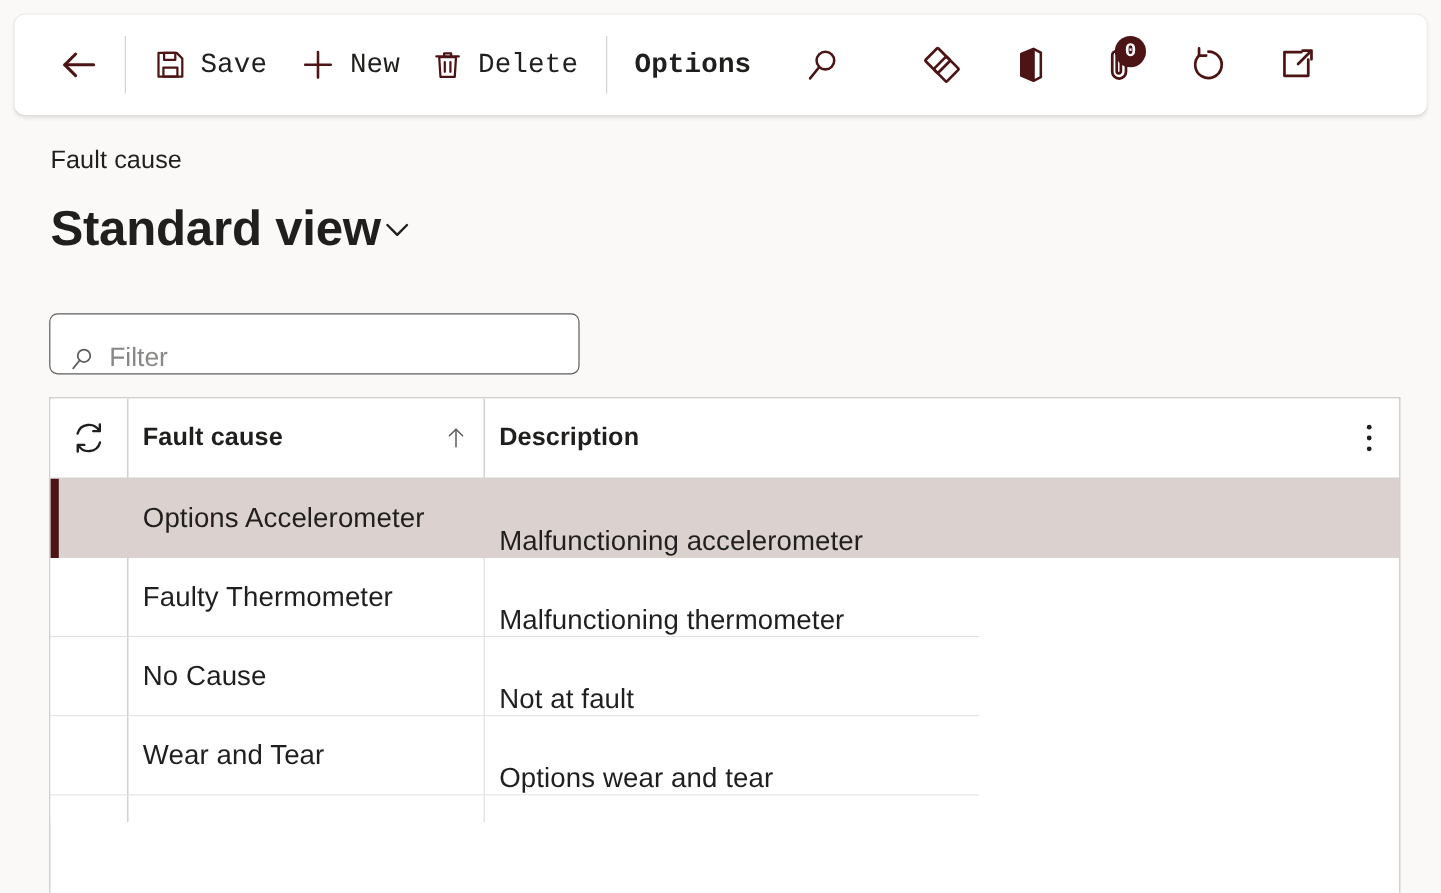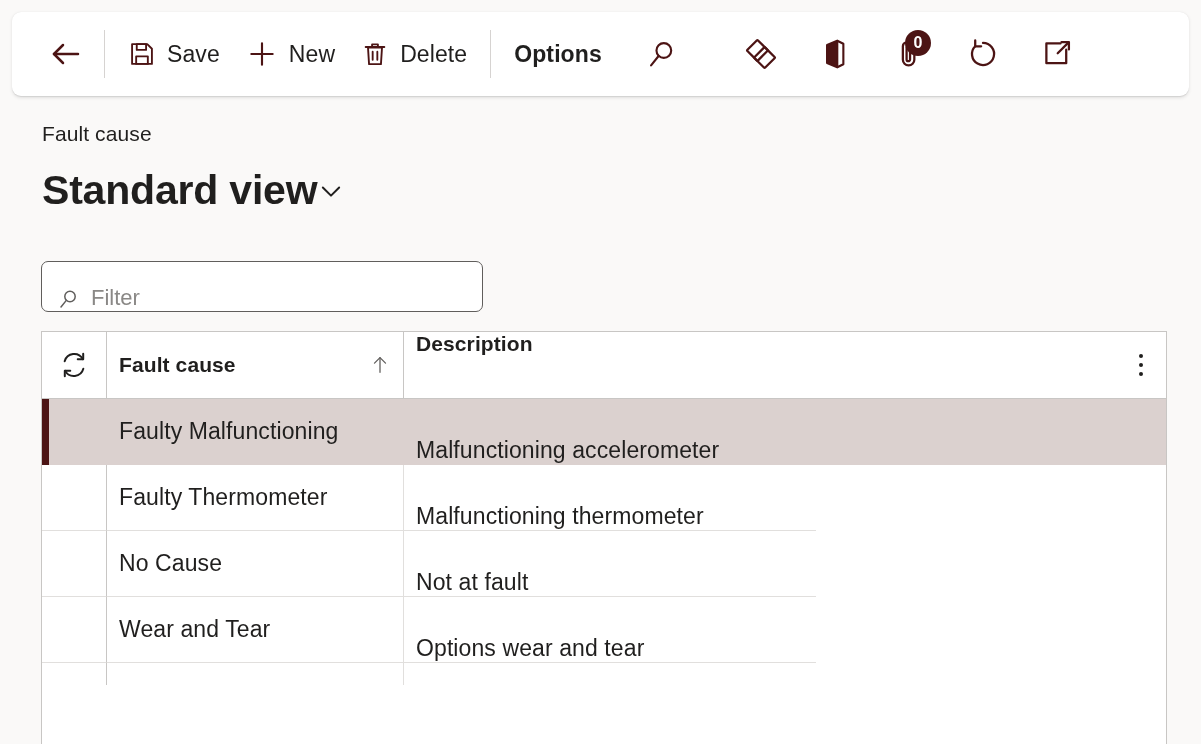--- a/index.html
+++ b/index.html
@@ -23,20 +23,21 @@
     top: 12px;
     width: 1177px;
     height: 84px;
     background: #ffffff;
     border-radius: 9px;
     box-shadow: 0 1.6px 3.6px rgba(0,0,0,0.10), 0 0.3px 0.9px rgba(0,0,0,0.08);
     display: flex;
     align-items: center;
     box-sizing: border-box;
     padding: 0 14px 0 26px;
+    font-family: Liberation Mono, monospace;
   }
   .tb-btn {
     display: flex;
     align-items: center;
     gap: 11px;
     height: 54px;
     padding: 0 13px;
     border-radius: 4px;
     cursor: pointer;
     white-space: nowrap;
@@ -186,21 +187,21 @@
     display: flex;
     align-items: center;
     border-right: 1px solid #c8c6c4;
     box-sizing: border-box;
     padding: 0 12px 0 12px;
     cursor: pointer;
   }
   .col-desc {
     flex: 1 1 auto;
     display: flex;
-    align-items: flex-start;
+    align-items: center;
     box-sizing: border-box;
     padding: 0 12px;
     cursor: pointer;
   }
   .col-title {
     font-size: 21px;
     font-weight: 700;
     color: #201f1e;
     letter-spacing: 0.1px;
   }
@@ -478,21 +479,21 @@
       <i></i>
         <i></i>
         <i></i>
     </div>
   </div>
 
   <div class="grid-row selected">
     <div class="sel-bar"></div>
     <div class="cell-sel"></div>
     <div class="cell-name">
-      <span class="cell-text">Faulty Malfunctioning</span>
+      <span class="cell-text">Options Accelerometer</span>
     </div>
     <div class="cell-desc">
       <span class="cell-text">Malfunctioning accelerometer</span>
     </div>
     <div class="cell-rest"></div>
   </div>
 
 
   <div class="grid-row">
     <div class="cell-sel"></div>

